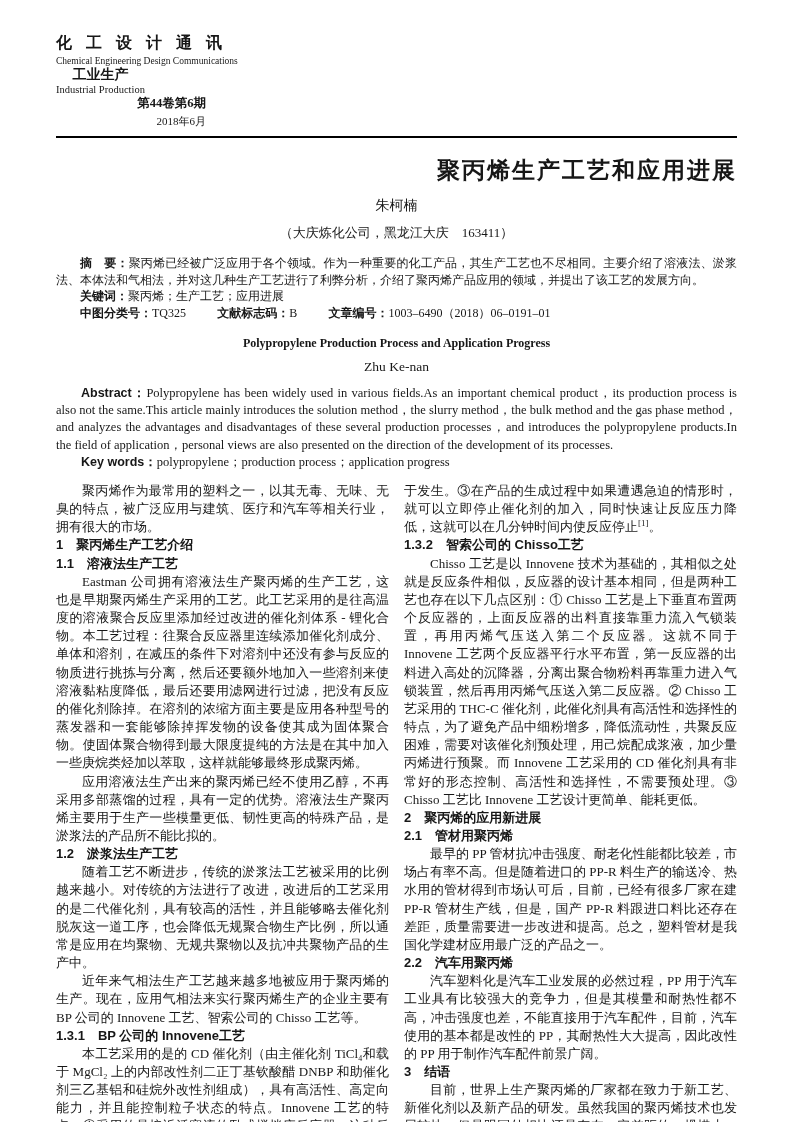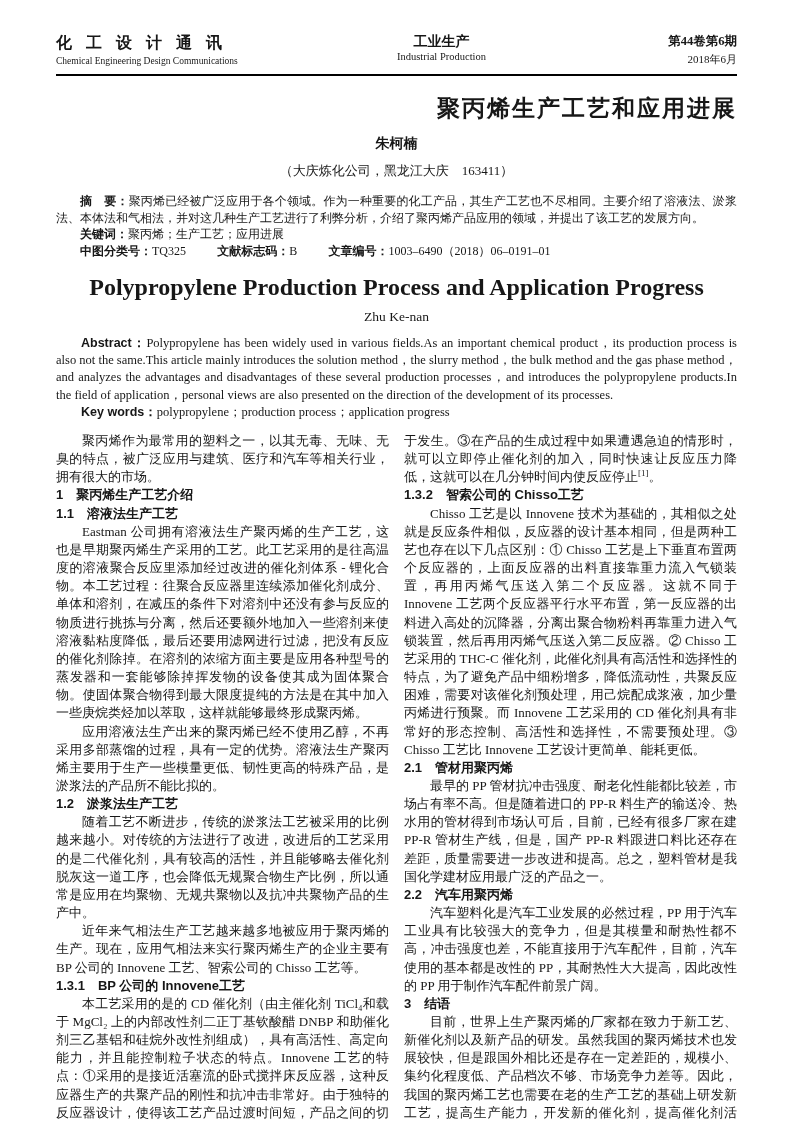--- a/index.html
+++ b/index.html
@@ -9,46 +9,46 @@
     position:relative; color:#171717;
     font-family:"Liberation Serif","DejaVu Serif",serif;
     overflow:hidden;
   }
   .content { margin:0 56px; width:681px; }
 
   
   .jheader {
     padding-top:33px; padding-bottom:7px;
     border-bottom:2px solid #000;
-    display:flex; justify-content:space-between; align-items:flex-start;
+    display:flex; justify-content:space-between; align-items:flex-start;flex-direction:column;
   }
   .jh-left  { width:240px; }
   .jh-name  { font-size:16px; font-weight:bold; letter-spacing:5px; white-space:nowrap; }
   .jh-sub   { font-size:9.5px; margin-top:2px; white-space:nowrap; }
   .jh-center{ text-align:center; flex:1; }
   .jh-col   { font-size:14px; font-weight:bold; font-family:"Liberation Sans",sans-serif; }
   .jh-col-en{ font-size:10.5px; margin-top:0; }
   .jh-right { width:150px; text-align:right; }
   .jh-issue { font-size:12.5px; font-weight:bold; white-space:nowrap; }
   .jh-date  { font-size:11px; margin-top:2px; }
 
   
   .cn-title { margin-top:17px; text-align:right; font-size:23px; font-weight:bold; letter-spacing:2px; }
-  .cn-author{ margin-top:11px; text-align:center; font-size:14px; font-weight:bold; }
+  .cn-author{ margin-top:11px; text-align:center; font-size:14px; font-weight:normal; }
   .cn-affil { margin-top:9px; text-align:center; font-size:13px; }
 
   
   .abs-block { margin-top:13px; font-size:12px; line-height:16.5px; }
   .abs-block p { text-align:justify; text-indent:2em; }
   .lbl { font-weight:bold; font-family:"Liberation Sans",sans-serif; }
   .meta-line span.val { margin-right:2.6em; }
   .meta-line span.val:last-child { margin-right:0; }
 
   
-  .en-title { margin-top:15px; text-align:center; font-size:24px; font-weight:bold; }
+  .en-title { margin-top:15px; text-align:center; font-size:12px; font-weight:bold; }
   .en-author{ margin-top:8px; text-align:center; font-size:13.5px; }
   .en-abs   { margin-top:10px; font-size:12.5px; line-height:17.2px; text-align:justify; text-indent:2em; }
   .en-kw    { font-size:12.5px; line-height:17.2px; text-indent:2em; }
 
   
   .columns { margin-top:11px; display:flex; gap:15px; }
   .col {
     width:333px; height:708px; overflow:hidden;
     font-size:13px; line-height:18.15px; text-align:justify;
     display:flex; flex-direction:column;
@@ -110,20 +110,21 @@
             <div class="blk h3">1.3.1　BP 公司的 Innovene工艺</div>
             <div class="blk p">本工艺采用的是的 CD 催化剂（由主催化剂 TiCl₄和载于 MgCl₂ 上的内部改性剂二正丁基钦酸醋 DNBP 和助催化剂三乙基铝和硅烷外改性剂组成），具有高活性、高定向能力，并且能控制粒子状态的特点。Innovene 工艺的特点：①采用的是接近活塞流的卧式搅拌床反应器，这种反应器生产的共聚产品的刚性和抗冲击非常好。由于独特的反应器设计，使得该工艺产品过渡时间短，产品之间的切换比较容易，减少了过渡性的产品。②物料从第一反应器输送到下一个反应器时，本工艺采用的气锁系统可以使得两个反应器之间串流现象免</div>
           </div>
 
       </div>
       <div class="col">
         <div>
             <div class="blk pc">于发生。③在产品的生成过程中如果遭遇急迫的情形时，就可以立即停止催化剂的加入，同时快速让反应压力降低，这就可以在几分钟时间内使反应停止<sup>[1]</sup>。</div>
             <div class="blk h3">1.3.2　智索公司的 Chisso工艺</div>
             <div class="blk p">Chisso 工艺是以 Innovene 技术为基础的，其相似之处就是反应条件相似，反应器的设计基本相同，但是两种工艺也存在以下几点区别：① Chisso 工艺是上下垂直布置两个反应器的，上面反应器的出料直接靠重力流入气锁装置，再用丙烯气压送入第二个反应器。这就不同于 Innovene 工艺两个反应器平行水平布置，第一反应器的出料进入高处的沉降器，分离出聚合物粉料再靠重力进入气锁装置，然后再用丙烯气压送入第二反应器。② Chisso 工艺采用的 THC-C 催化剂，此催化剂具有高活性和选择性的特点，为了避免产品中细粉增多，降低流动性，共聚反应困难，需要对该催化剂预处理，用己烷配成浆液，加少量丙烯进行预聚。而 Innovene 工艺采用的 CD 催化剂具有非常好的形态控制、高活性和选择性，不需要预处理。③ Chisso 工艺比 Innovene 工艺设计更简单、能耗更低。</div>
+            <div class="blk h1">2　聚丙烯的应用新进展</div>
             <div class="blk h2">2.1　管材用聚丙烯</div>
             <div class="blk p">最早的 PP 管材抗冲击强度、耐老化性能都比较差，市场占有率不高。但是随着进口的 PP-R 料生产的输送冷、热水用的管材得到市场认可后，目前，已经有很多厂家在建 PP-R 管材生产线，但是，国产 PP-R 料跟进口料比还存在差距，质量需要进一步改进和提高。总之，塑料管材是我国化学建材应用最广泛的产品之一。</div>
             <div class="blk h2">2.2　汽车用聚丙烯</div>
             <div class="blk p">汽车塑料化是汽车工业发展的必然过程，PP 用于汽车工业具有比较强大的竞争力，但是其模量和耐热性都不高，冲击强度也差，不能直接用于汽车配件，目前，汽车使用的基本都是改性的 PP，其耐热性大大提高，因此改性的 PP 用于制作汽车配件前景广阔。</div>
             <div class="blk h1">3　结语</div>
             <div class="blk p">目前，世界上生产聚丙烯的厂家都在致力于新工艺、新催化剂以及新产品的研发。虽然我国的聚丙烯技术也发展较快，但是跟国外相比还是存在一定差距的，规模小、集约化程度低、产品档次不够、市场竞争力差等。因此，我国的聚丙烯工艺也需要在老的生产工艺的基础上研发新工艺，提高生产能力，开发新的催化剂，提高催化剂活性，开发新产品等，促进聚丙烯产业的新发展。</div>
           </div>
 
       </div>
     </div>

